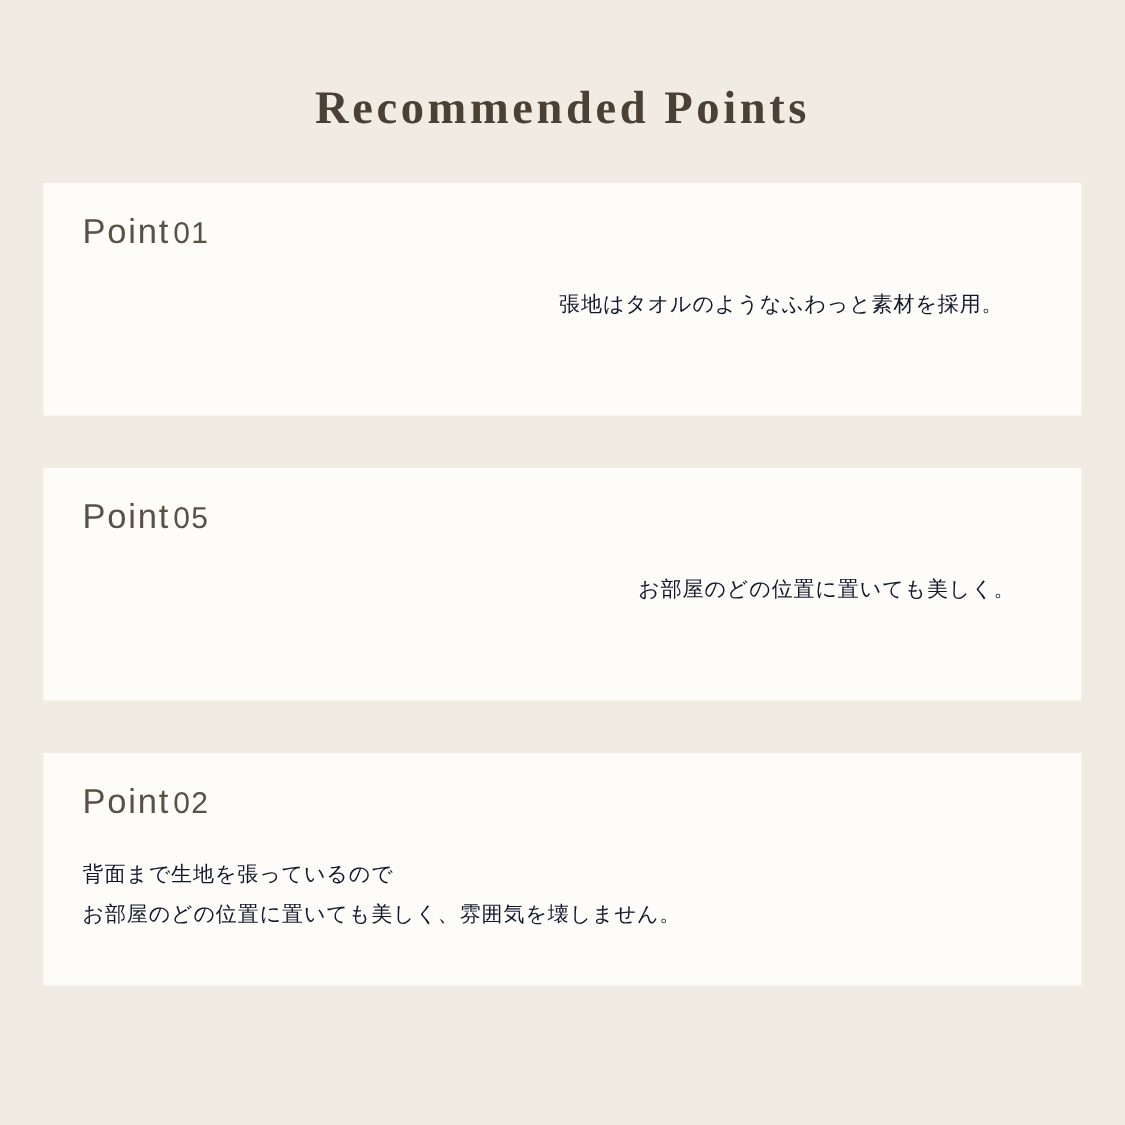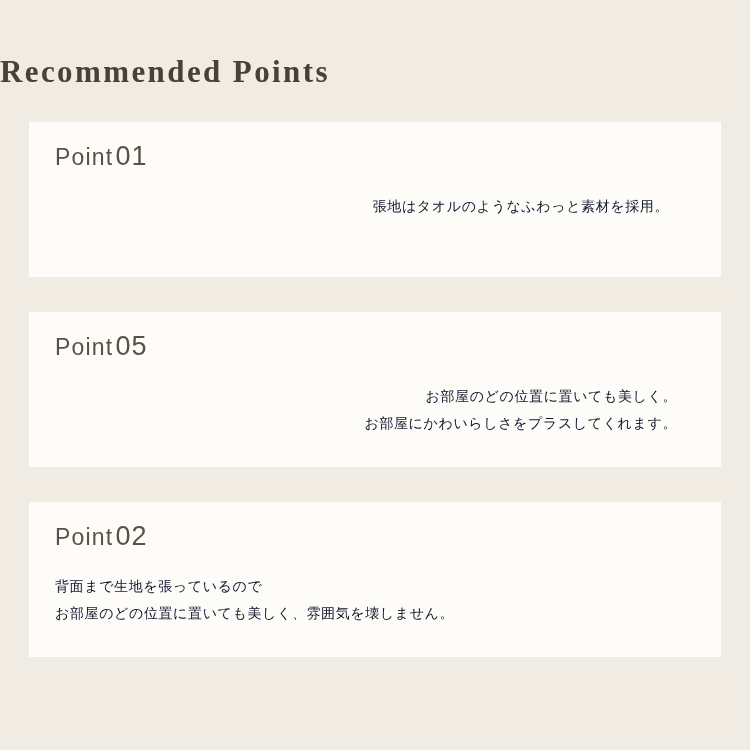--- a/index.html
+++ b/index.html
@@ -14,21 +14,21 @@
     overflow: hidden;
   }
   .page {
     position: relative;
     width: 750px;
     height: 750px;
     background: #f0ece4;
     box-sizing: border-box;
   }
   .heading {
-    text-align: left;
+    text-align: center;
     font-family: "Liberation Serif", serif;
     font-weight: bold;
     font-size: 31px;
     letter-spacing: 2.4px;
     color: #4a4034;
     padding-top: 55px;
     line-height: 1.1;
   }
   .cards {
     margin-top: 33px;
@@ -47,21 +47,21 @@
     font-family: "Liberation Sans", sans-serif;
     font-size: 23px;
     color: #5a5146;
     letter-spacing: 1.2px;
     line-height: 1;
     display: flex;
     align-items: baseline;
     gap: 2px;
   }
   .card-label .num {
-    font-size: 27px;
+    font-size: 20px;
     letter-spacing: 1px;
     color: #5a5146;
   }
   .card-body {
     margin-top: 23px;
     font-family: "Liberation Sans", sans-serif;
     font-size: 14px;
     color: #0f172a;
     line-height: 1.95;
     letter-spacing: 0.6px;
@@ -95,21 +95,20 @@
       </div>
     </div>
 
     <div class="card card-2">
       <div class="card-label">
         <span>Point</span>
         <span class="num">05</span>
       </div>
       <div class="card-body align-right">
         <span class="line">お部屋のどの位置に置いても美しく。</span>
-        <span class="line">お部屋にかわいらしさをプラスしてくれます。</span>
       </div>
     </div>
 
     <div class="card card-3">
       <div class="card-label">
         <span>Point</span>
         <span class="num">02</span>
       </div>
       <div class="card-body align-center">
         <span class="line">背面まで生地を張っているので</span>

